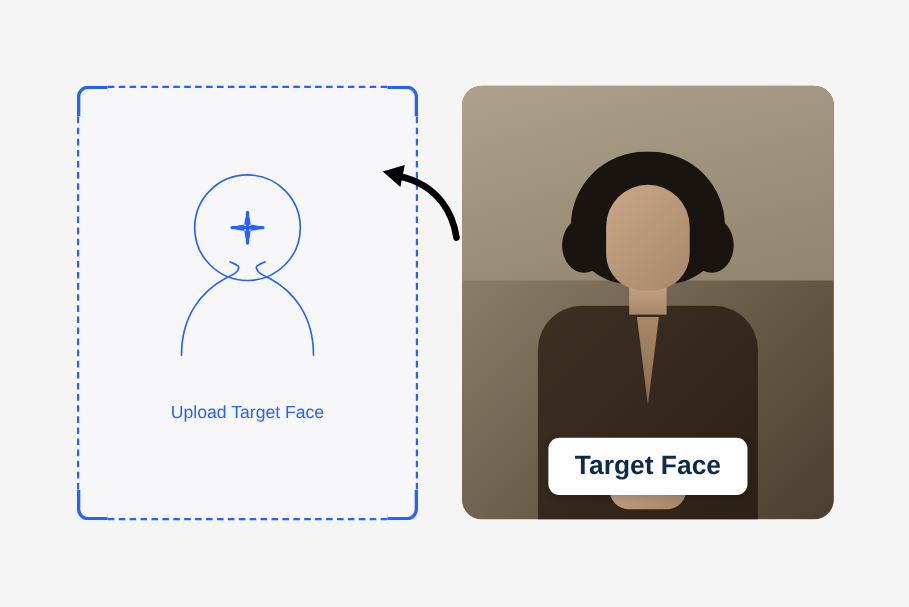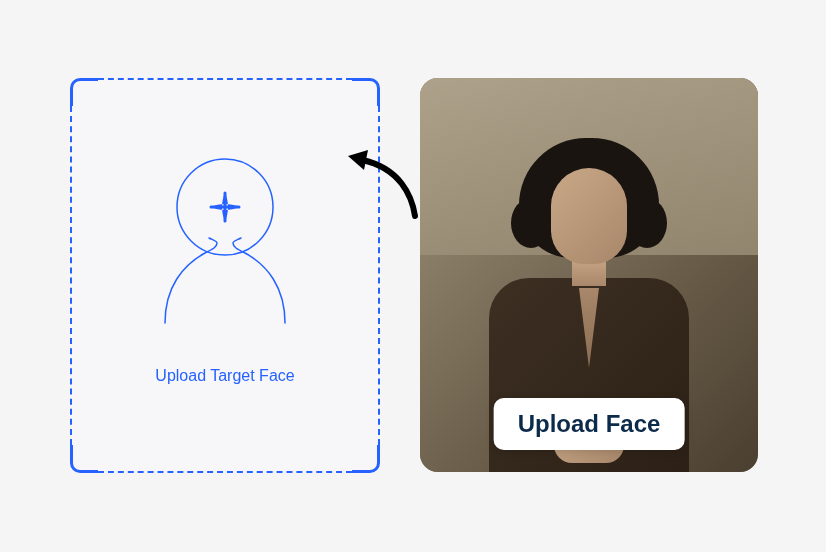--- a/index.html
+++ b/index.html
@@ -237,21 +237,21 @@
     <div class="photo-person">
       <div class="person-body">
           <div class="person-chest"></div>
         </div>
       <div class="person-neck"></div>
       <div class="person-hair"></div>
       <div class="person-face"></div>
       <div class="person-hands"></div>
     </div>
     <div class="photo-badge">
-      <span class="photo-badge-text">Upload Face</span>
+      <span class="photo-badge-text">Target Face</span>
     </div>
   </div>
 
 </div>
 
 <svg class="arrow" viewBox="0 0 90 75">
   <path d="M 75 68 C 72 48, 60 20, 22 12" fill="none" stroke="#000000" stroke-width="6" stroke-linecap="round"></path>
   <path d="M 8 8 L 28 2 L 24 22 Z" fill="#000000"></path>
 </svg>
 

